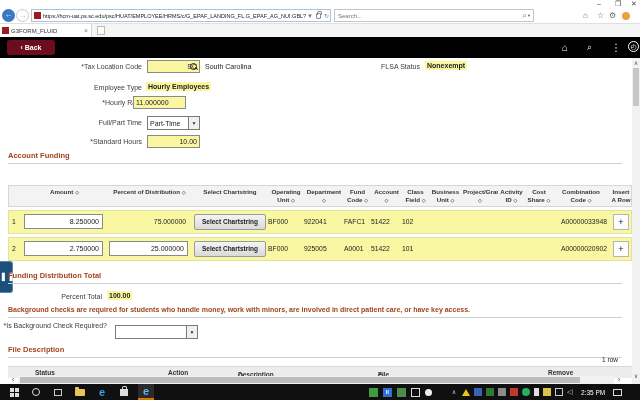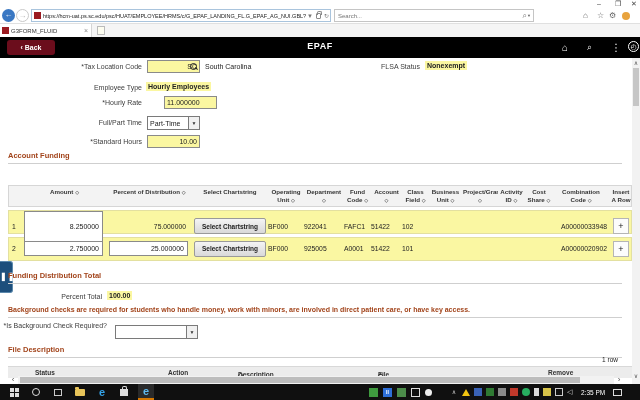--- a/index.html
+++ b/index.html
@@ -138,42 +138,41 @@
   <div id="activetab">
     <span class="favicon"></span>
     <span id="tabtitle">G3FORM_FLUID</span>
     <span id="tabclose">×</span>
   </div>
   <span id="newtab"></span>
 </div>
 
 <div id="appheader" class="abs">
   <span id="backpill"><span>‹</span> <span>Back</span></span>
-  <span id="apptitle">EPAF</span>
   <span class="hdricon" style="left:562px">⌂</span>
   <span class="hdricon" style="left:587px;font-size:9px">⌕</span>
   <span class="hdricon" style="left:611px">⋮</span>
   <span id="navbarcirc">◴</span>
 </div>
 
 <div id="content" class="abs">
 
   <span class="flabel" style="left:2px;top:5px">*Tax Location Code</span>
   <input class="yin" style="left: 147px; top: 2px; width: 53px; text-align: right;" value="SC">
   <span class="lookup" style="left:190px;top:5px"></span>
   <span class="ptext" style="left:205px;top:5px">South Carolina</span>
 
   <span class="flabel" style="left:280px;top:5px;width:140px">FLSA Status</span>
   <span class="ytext" style="left:425px;top:3px">Nonexempt</span>
 
   <span class="flabel" style="left:2px;top:26px">Employee Type</span>
   <span class="ytext" style="left:146px;top:24px">Hourly Employees</span>
 
   <span class="flabel" style="left:2px;top:41px">*Hourly Rate</span>
-  <input class="yin" style="left: 164px; top: 38px; width: 53px;" value="11.000000">
+  <input class="yin" style="left: 133px; top: 38px; width: 53px;" value="11.000000">
 
   <span class="flabel" style="left:2px;top:61px">Full/Part Time</span>
   <div class="selbox" style="left:147px;top:58px;width:53px;height:14px">
     <span class="seltext">Part-Time</span>
     <span class="selarrow">▼</span>
   </div>
 
   <span class="flabel" style="left:2px;top:80px">*Standard Hours</span>
   <input class="yin" style="left: 147px; top: 77px; width: 53px; text-align: right;" value="10.00">
 
@@ -193,21 +192,21 @@
       <div class="gc"><span>Business Unit</span> <span class="sortd">◇</span></div>
       <div class="gc"><span>Project/Grant</span> <span class="sortd">◇</span></div>
       <div class="gc"><span>Activity ID</span> <span class="sortd">◇</span></div>
       <div class="gc"><span>Cost Share</span> <span class="sortd">◇</span></div>
       <div class="gc"><span>Combination Code</span> <span class="sortd">◇</span></div>
       <div class="gc"><span>Insert A Row</span></div>
     </div>
 
     <div class="grow yrow">
       <span class="rnum">1</span>
-      <input class="whin" style="height: 31px; margin: 0px 4px 0px 2px;" value="8.250000">
+      <input class="whin" style="height: 15px; margin: 0px 4px 0px 2px;" value="8.250000">
       <span class="gc ralign">75.000000</span>
       <button class="csbtn">Select Chartstring</button>
       <span class="gc">BF000</span>
       <span class="gc">922041</span>
       <span class="gc">FAFC1</span>
       <span class="gc">51422</span>
       <span class="gc">102</span>
       <span class="gc"></span>
       <span class="gc"></span>
       <span class="gc"></span>

